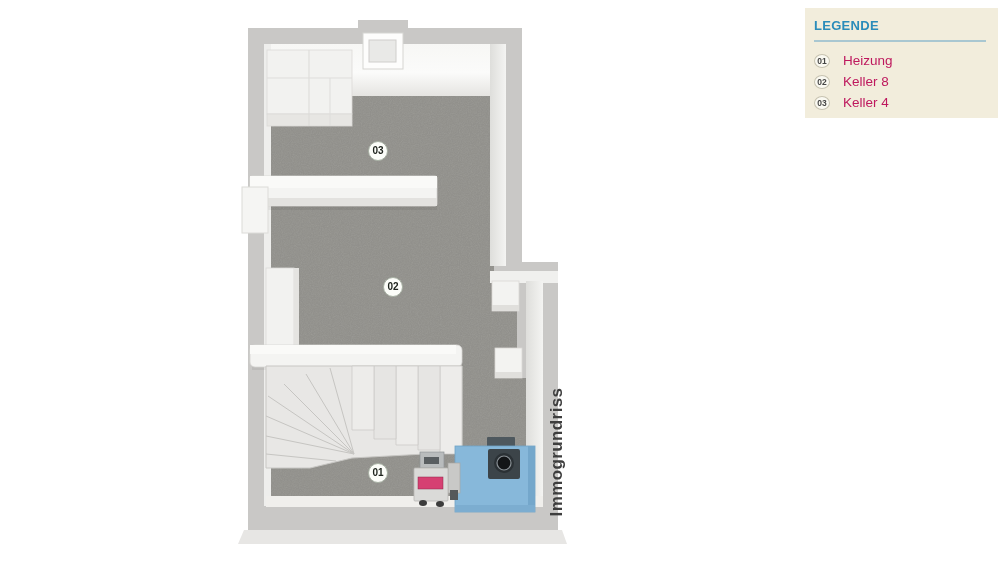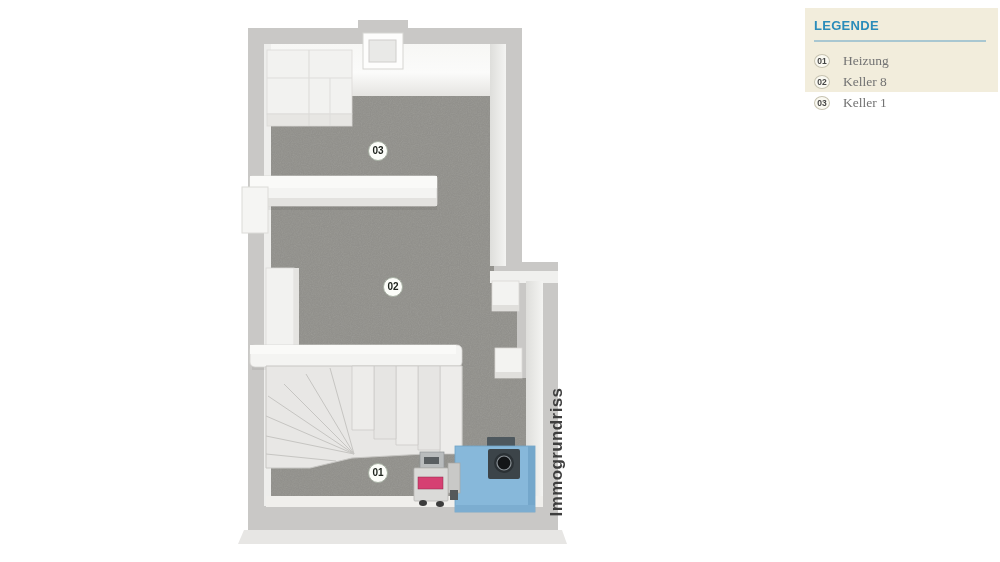--- a/index.html
+++ b/index.html
@@ -11,29 +11,29 @@
   .room-badge{position:absolute;width:20px;height:20px;border-radius:50%;
               background:#fcfdf9;border:1px solid #a7b0a3;box-sizing:border-box;
               font-weight:700;font-size:10px;line-height:18px;text-align:center;color:#20251f;}
 
   
   .watermark{position:absolute;left:557px;top:452px;transform:translate(-50%,-50%) rotate(-90deg);
              transform-origin:center;font-size:17px;font-weight:600;color:#3e3e3e;
              letter-spacing:.4px;white-space:nowrap;}
 
   
-  .legend{position:absolute;left:805px;top:8px;width:193px;height:84px;box-sizing:border-box;
+  .legend{position:absolute;left:805px;top:8px;width:193px;height:110px;box-sizing:border-box;
           padding:10px 12px 0 9px;background:#f2eddc;}
   .legend-title{font-size:13px;font-weight:700;letter-spacing:.3px;color:#2b8cba;}
   .legend-divider{height:0;border-top:2px solid #a9c7d1;margin:7px 0 8px 0;}
   .legend-row{display:flex;align-items:center;height:21px;}
   .legend-badge{flex:0 0 auto;width:16px;height:14px;border-radius:50%;background:#faf9f1;
                 border:1px solid #c7c3b1;box-sizing:border-box;font-size:8.5px;font-weight:700;
                 line-height:12px;text-align:center;color:#454545;}
-  .legend-label{margin-left:13px;font-size:13.5px;color:#737373;font-family:Liberation Serif, serif;}
+  .legend-label{margin-left:13px;font-size:13.5px;color:#be185d;}
 </style>
 </head>
 <body>
 
 <div id="stage">
 
   <svg id="plan-svg" width="1000" height="562" viewBox="0 0 1000 562">
     <defs>
       <linearGradient id="faceV" x1="0" y1="0" x2="0" y2="1">
         <stop offset="0" stop-color="#f7f7f5"></stop>
@@ -168,17 +168,17 @@
     <div class="legend-row">
       <span class="legend-badge">01</span>
       <span class="legend-label">Heizung</span>
     </div>
     <div class="legend-row">
       <span class="legend-badge">02</span>
       <span class="legend-label">Keller 8</span>
     </div>
     <div class="legend-row">
       <span class="legend-badge">03</span>
-      <span class="legend-label">Keller 1</span>
+      <span class="legend-label">Keller 4</span>
     </div>
   </div>
 
 </div>
 
 </body></html>

